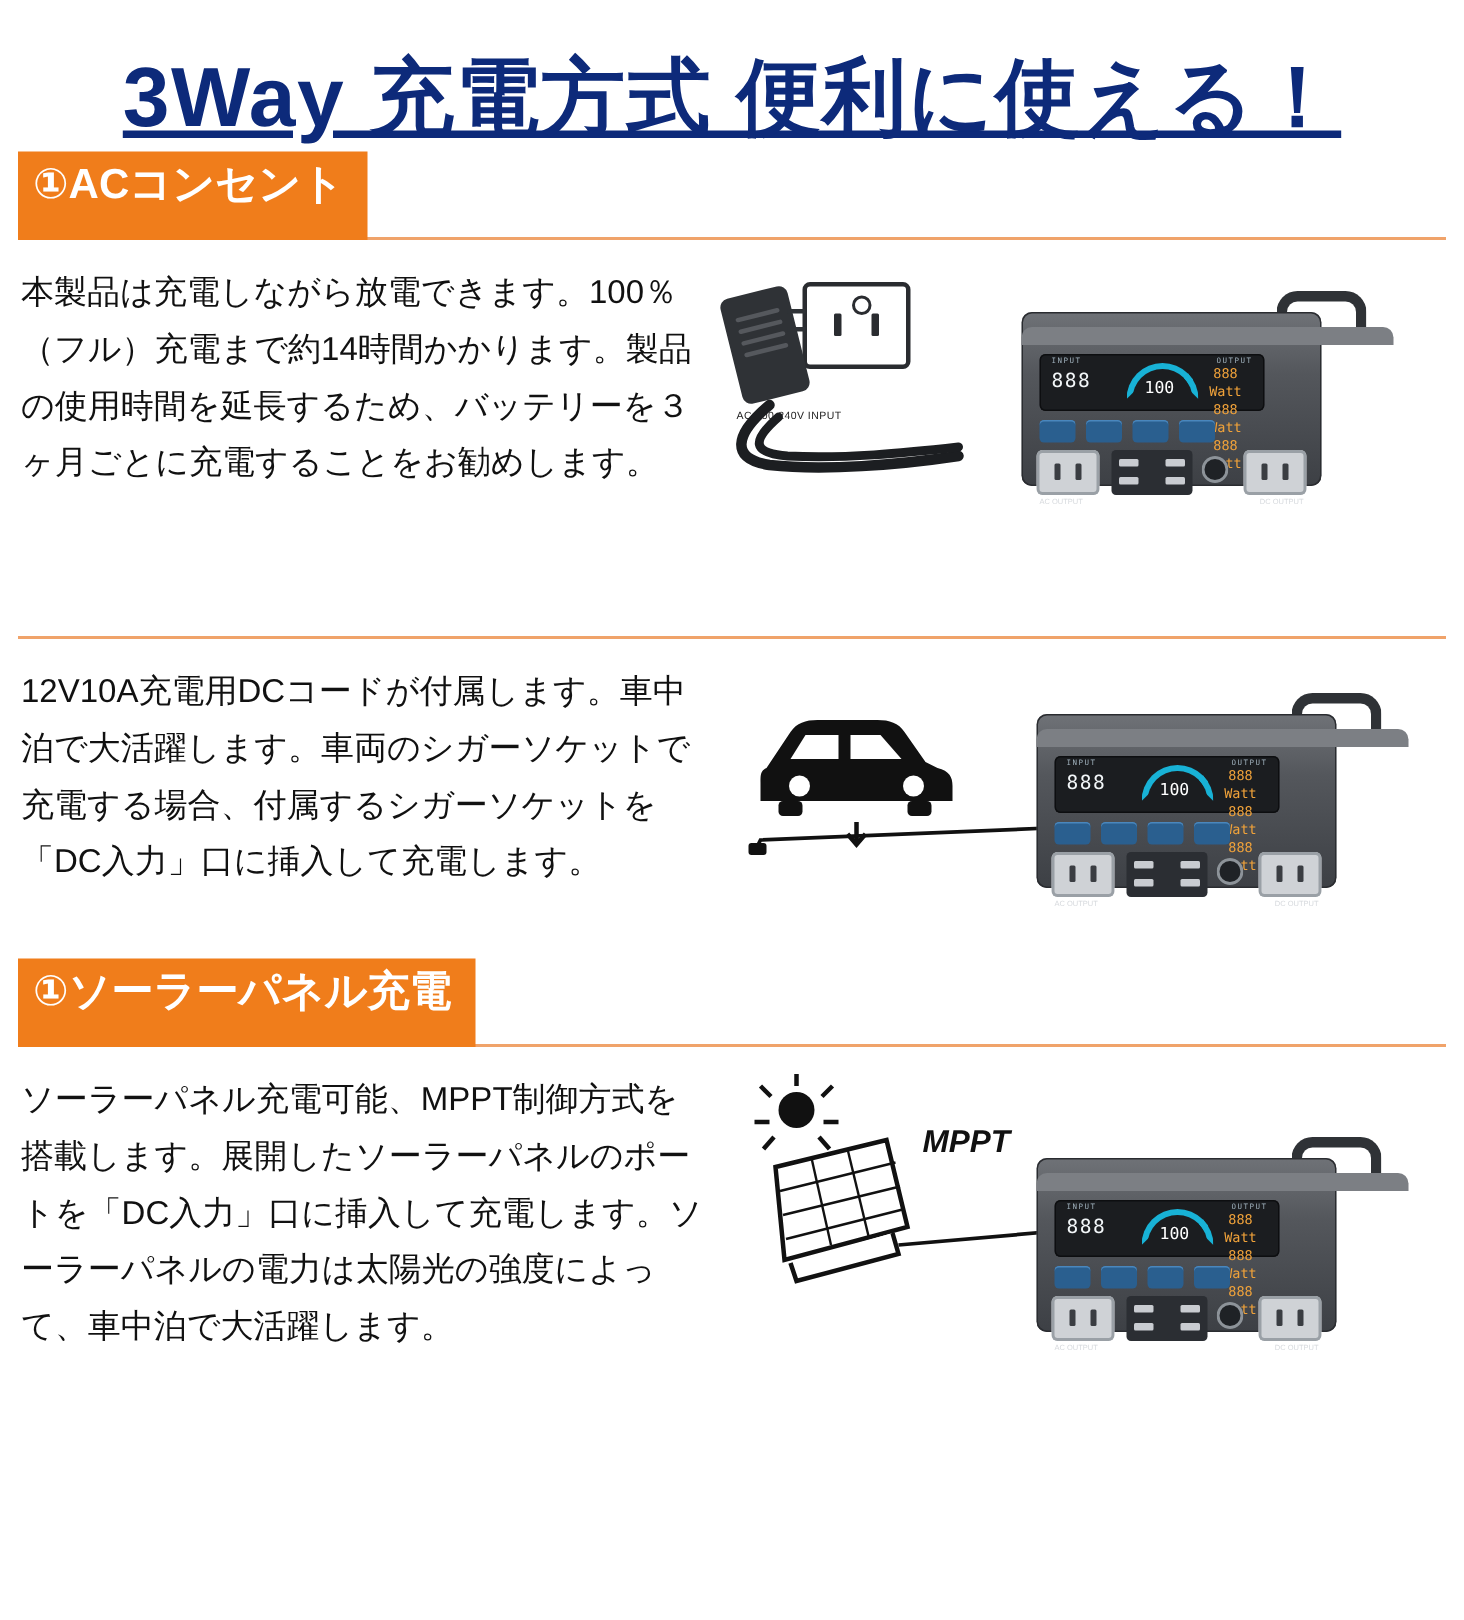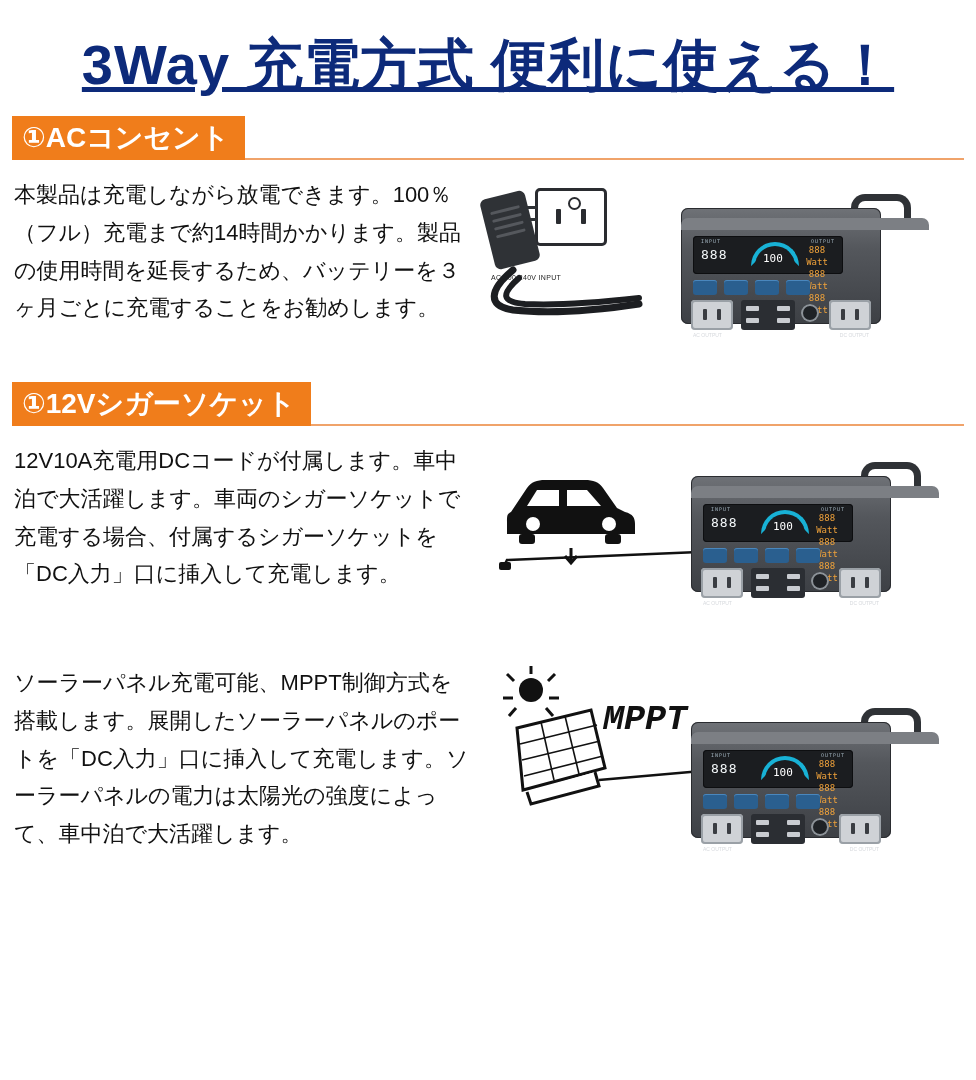--- a/index.html
+++ b/index.html
@@ -42,21 +42,21 @@
     left: 12px;
     right: 12px;
     bottom: 4px;
     height: 2px;
     background: #f0a36a;
   }
   .heading-bar {
     position: absolute;
     left: 12px;
     bottom: 4px;
-    height: 44px;
+    height: 59px;
     background: #f07d1b;
     color: #ffffff;
     font-size: 28px;
     font-weight: bold;
     line-height: 44px;
     padding: 0 16px 0 10px;
     white-space: nowrap;
     box-sizing: border-box;
   }
 
@@ -262,23 +262,23 @@
     font-size: 7px; color: #222; letter-spacing: 0.3px;
   }
   .cord-svg { position: absolute; left: 0; top: 0; }
 
   
   .car-art { position: absolute; left: 24px; top: 14px; width: 210px; height: 130px; }
 
   
   .solar-art { position: absolute; left: 18px; top: 0px; width: 230px; height: 170px; }
   .mppt-text {
-    position: absolute; left: 116px; top: 36px;
-    font-size: 35px; font-style: italic; font-weight: bold;
-    color: #111; font-family: Liberation Mono, monospace;
+    position: absolute; left: 128px; top: 36px;
+    font-size: 21px; font-style: italic; font-weight: bold;
+    color: #111; font-family: Liberation Sans, sans-serif;
   }
 </style>
 </head>
 <body>
 
 <div class="page-title">3Way 充電方式 便利に使える！</div>
 
 <div class="section">
   <div class="heading-wrap">
     <div class="heading-rule"></div>
@@ -354,21 +354,20 @@
           <div class="st-label" style="right:12px; top:124px;">DC OUTPUT</div>
         </div>
       </div>
     </div>
   </div>
 </div>
 
 <div class="section" style="margin-top:34px;">
   <div class="heading-wrap">
     <div class="heading-rule"></div>
-    <div class="heading-bar">①12Vシガーソケット</div>
   </div>
 
   <div class="block">
     <div class="paragraph">12V10A充電用DCコードが付属します。車中泊で大活躍します。車両のシガーソケットで充電する場合、付属するシガーソケットを「DC入力」口に挿入して充電します。</div>
 
     <div class="art">
       <div class="car-art">
         <svg width="210" height="130" viewBox="0 0 210 130">
           <path d="M18,56 L34,32 C38,26 44,24 52,24 L92,24 C100,24 106,26 110,32 L124,52 L132,56
                    C140,58 142,62 142,68 L142,78 L14,78 L14,66 C14,60 14,58 18,56 Z" fill="#111"></path>
@@ -425,20 +424,24 @@
           <div class="st-dc"></div>
           <div class="st-label" style="left:12px; top:124px;">AC OUTPUT</div>
           <div class="st-label" style="right:12px; top:124px;">DC OUTPUT</div>
         </div>
       </div>
     </div>
   </div>
 </div>
 
 <div class="section" style="margin-top:40px;">
+  <div class="heading-wrap">
+    <div class="heading-rule"></div>
+    <div class="heading-bar">①ソーラーパネル充電</div>
+  </div>
 
   <div class="block">
     <div class="paragraph">ソーラーパネル充電可能、MPPT制御方式を搭載します。展開したソーラーパネルのポートを「DC入力」口に挿入して充電します。ソーラーパネルの電力は太陽光の強度によって、車中泊で大活躍します。</div>
 
     <div class="art" style="height:210px;">
       <div class="solar-art">
         <svg width="230" height="170" viewBox="0 0 230 170">
           <circle cx="44" cy="26" r="12" fill="#111"></circle>
           <g stroke="#111" stroke-width="3">
             <line x1="44" y1="2" x2="44" y2="10"></line>

